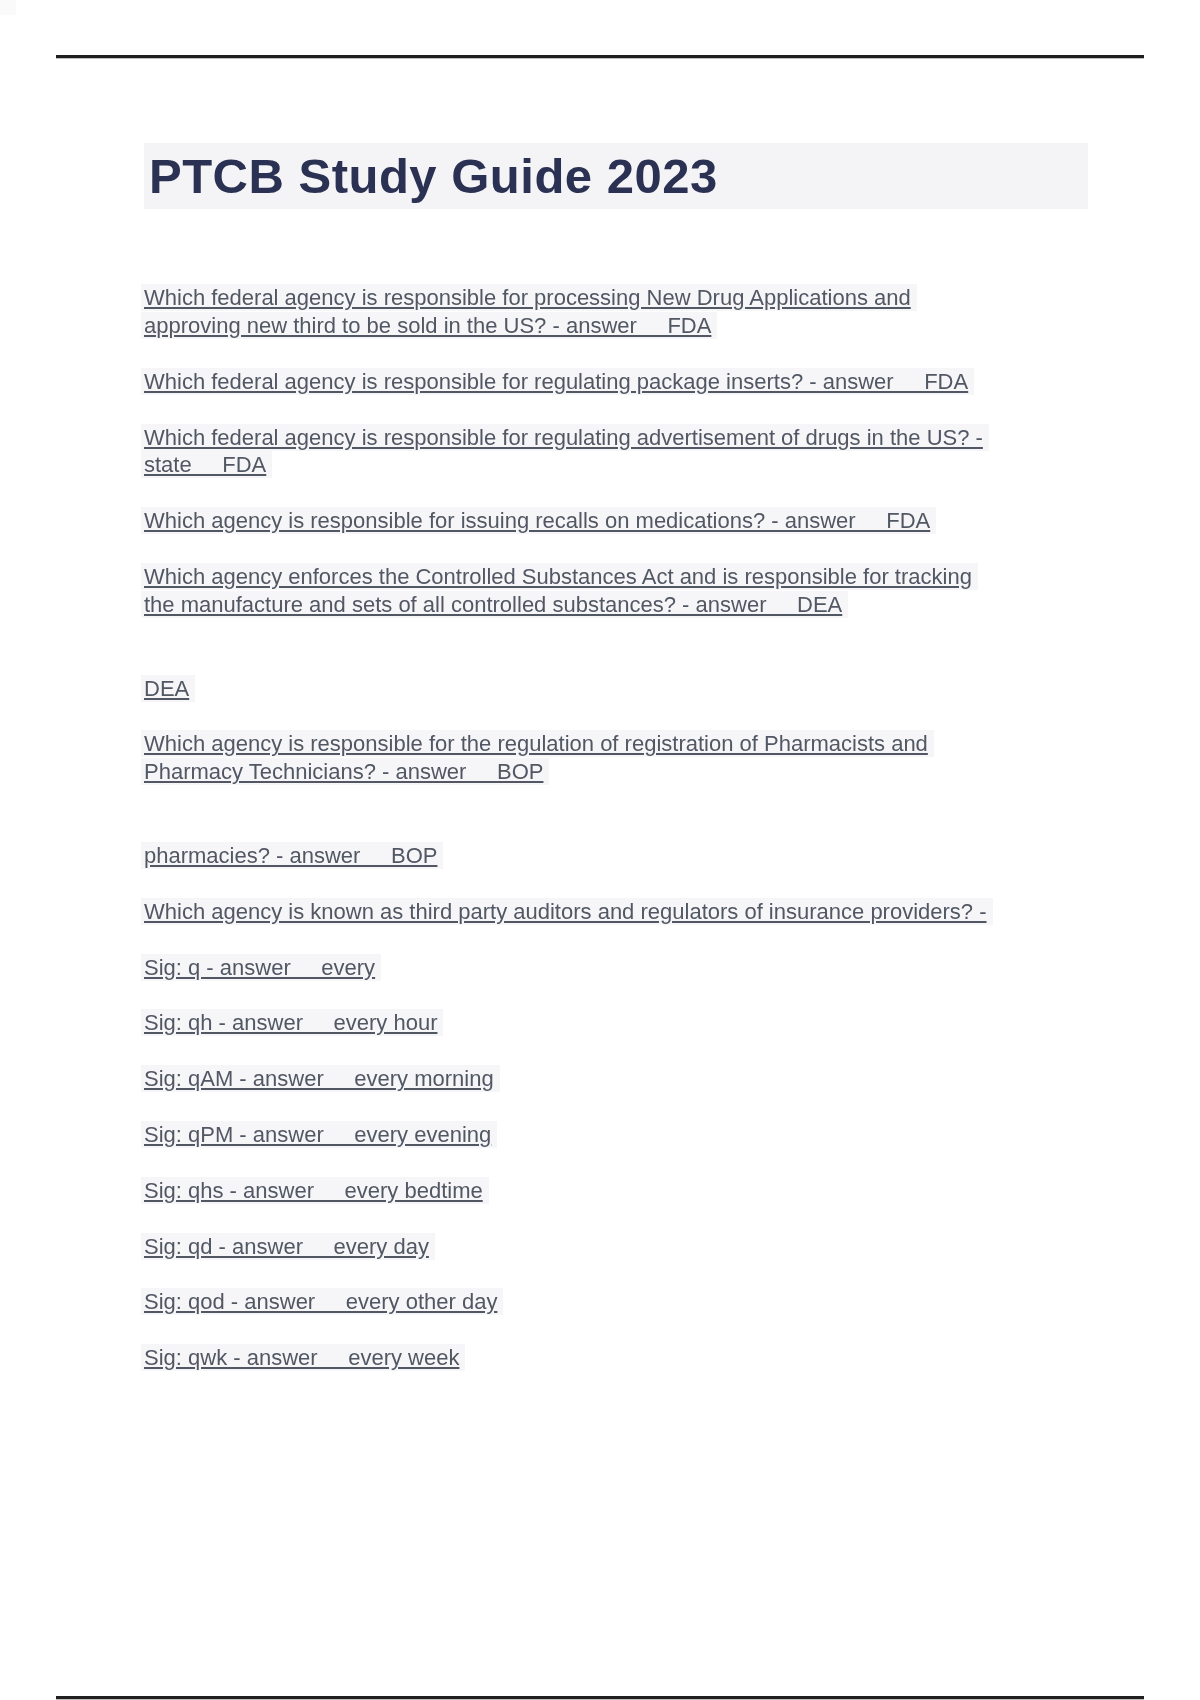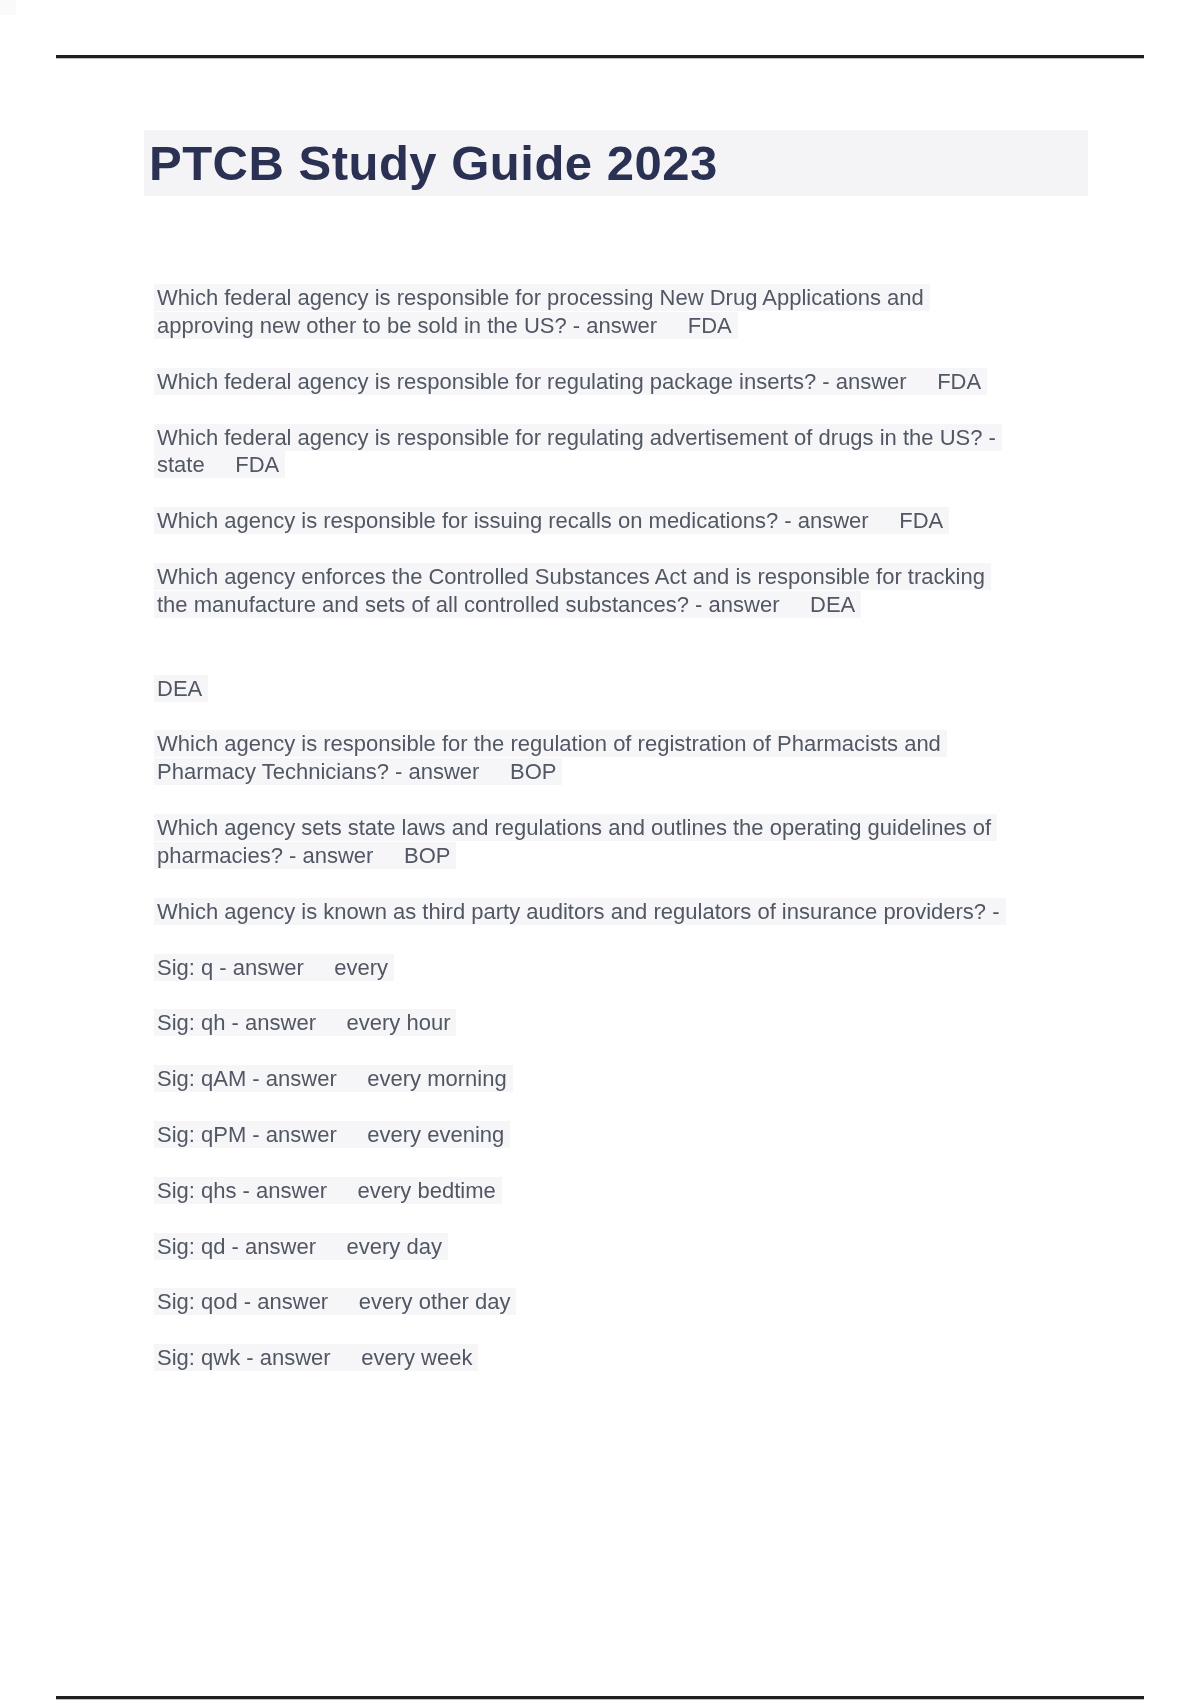--- a/index.html
+++ b/index.html
@@ -32,40 +32,41 @@
     width: 1088px;
     height: 3px;
     background: var(--rule-color);
     box-shadow: 0 1px 0 rgba(0,0,0,0.25);
   }
   .rule.top { top: 55px; }
   .rule.bottom { top: 1696px; }
   .doc-title {
     position: absolute;
     left: 144px;
-    top: 130px;
+    top: 143px;
     width: 944px;
     height: 66px;
     line-height: 66px;
     background: var(--title-hl);
     color: var(--title-color);
     font-size: 49px;
     font-weight: bold;
     padding-left: 5px;
     letter-spacing: 0.5px;
     white-space: nowrap;
   }
   .content {
     position: absolute;
-    left: 157px;
+    left: 144px;
     top: 284px;
     width: 980px;
     font-size: 22px;
     line-height: 27.9px;
     color: var(--body-color);
+    text-decoration: underline;
   }
   .para {
     margin-bottom: 27.9px;
     white-space: pre-wrap;
   }
   .para:last-child { margin-bottom: 0; }
   .hl-line {
     background: var(--line-hl);
     padding: 1px 6px 1px 3px;
     margin-left: -3px;
@@ -73,28 +74,28 @@
   }
 </style>
 </head>
 <body>
 
 <div class="page">
   <div class="corner-artifact"></div>
   <div class="rule top"></div>
   <h1 class="doc-title">PTCB Study Guide 2023</h1>
   <div class="content">
-      <div class="para"><span class="hl-line">Which federal agency is responsible for processing New Drug Applications and</span><br><span class="hl-line">approving new other to be sold in the US? - answer     FDA</span></div>
+      <div class="para"><span class="hl-line">Which federal agency is responsible for processing New Drug Applications and</span><br><span class="hl-line">approving new third to be sold in the US? - answer     FDA</span></div>
       <div class="para"><span class="hl-line">Which federal agency is responsible for regulating package inserts? - answer     FDA</span></div>
       <div class="para"><span class="hl-line">Which federal agency is responsible for regulating advertisement of drugs in the US? -</span><br><span class="hl-line">state     FDA</span></div>
       <div class="para"><span class="hl-line">Which agency is responsible for issuing recalls on medications? - answer     FDA</span></div>
       <div class="para"><span class="hl-line">Which agency enforces the Controlled Substances Act and is responsible for tracking</span><br><span class="hl-line">the manufacture and sets of all controlled substances? - answer     DEA</span></div>
       <div class="para"><br><span class="hl-line">DEA</span></div>
       <div class="para"><span class="hl-line">Which agency is responsible for the regulation of registration of Pharmacists and</span><br><span class="hl-line">Pharmacy Technicians? - answer     BOP</span></div>
-      <div class="para"><span class="hl-line">Which agency sets state laws and regulations and outlines the operating guidelines of</span><br><span class="hl-line">pharmacies? - answer     BOP</span></div>
+      <div class="para"><br><span class="hl-line">pharmacies? - answer     BOP</span></div>
       <div class="para"><span class="hl-line">Which agency is known as third party auditors and regulators of insurance providers? -</span><br></div>
       <div class="para"><span class="hl-line">Sig: q - answer     every</span></div>
       <div class="para"><span class="hl-line">Sig: qh - answer     every hour</span></div>
       <div class="para"><span class="hl-line">Sig: qAM - answer     every morning</span></div>
       <div class="para"><span class="hl-line">Sig: qPM - answer     every evening</span></div>
       <div class="para"><span class="hl-line">Sig: qhs - answer     every bedtime</span></div>
       <div class="para"><span class="hl-line">Sig: qd - answer     every day</span></div>
       <div class="para"><span class="hl-line">Sig: qod - answer     every other day</span></div>
       <div class="para"><span class="hl-line">Sig: qwk - answer     every week</span></div>
     </div>

